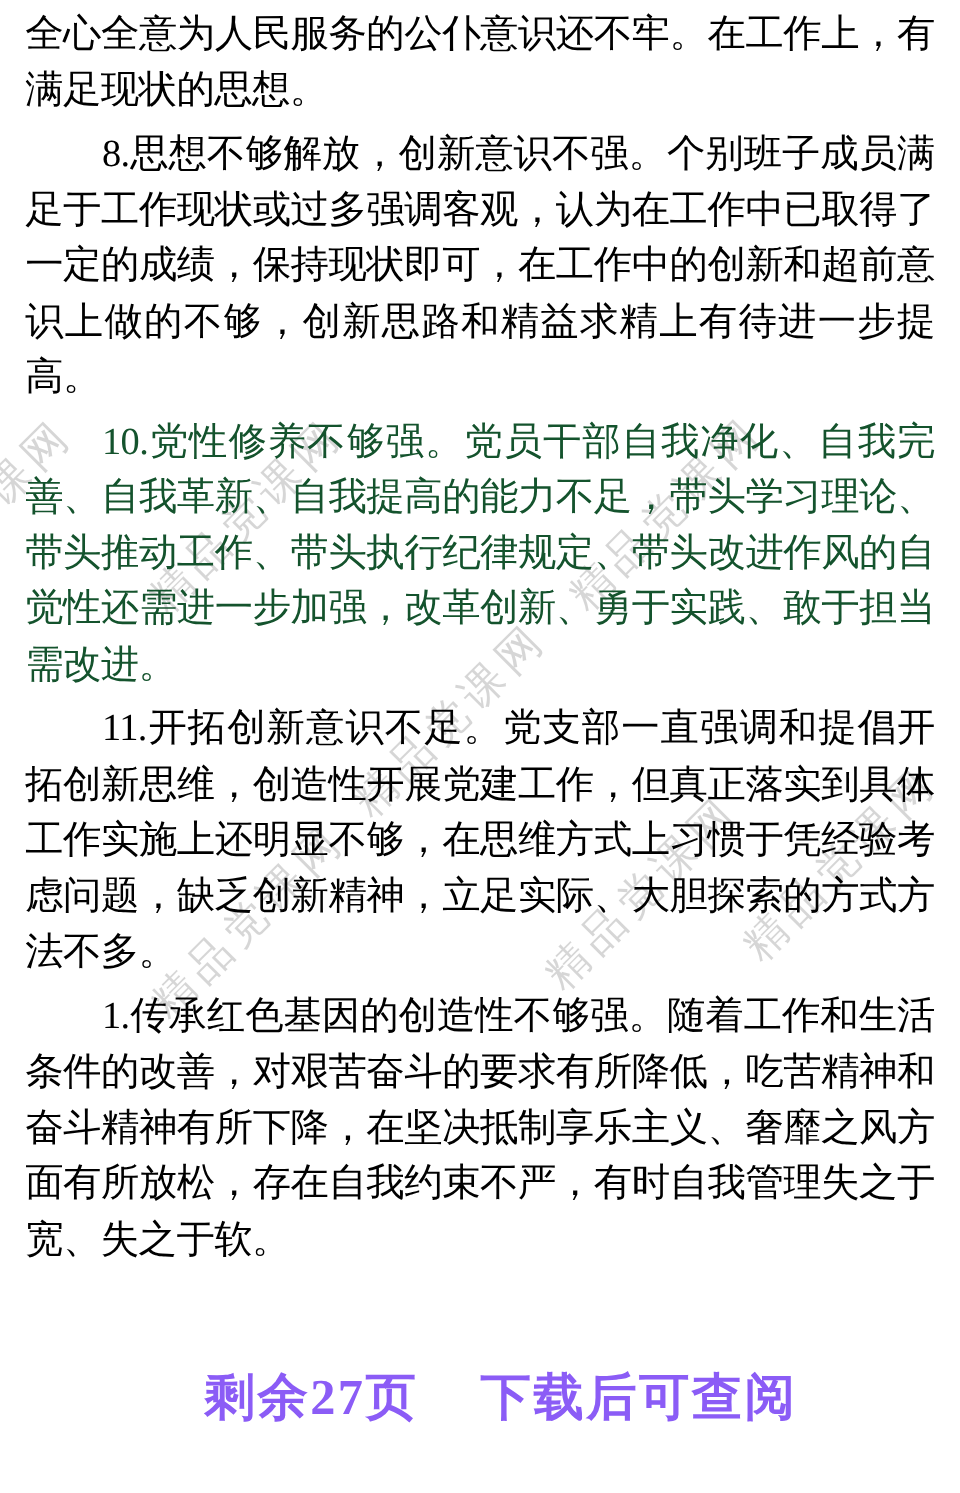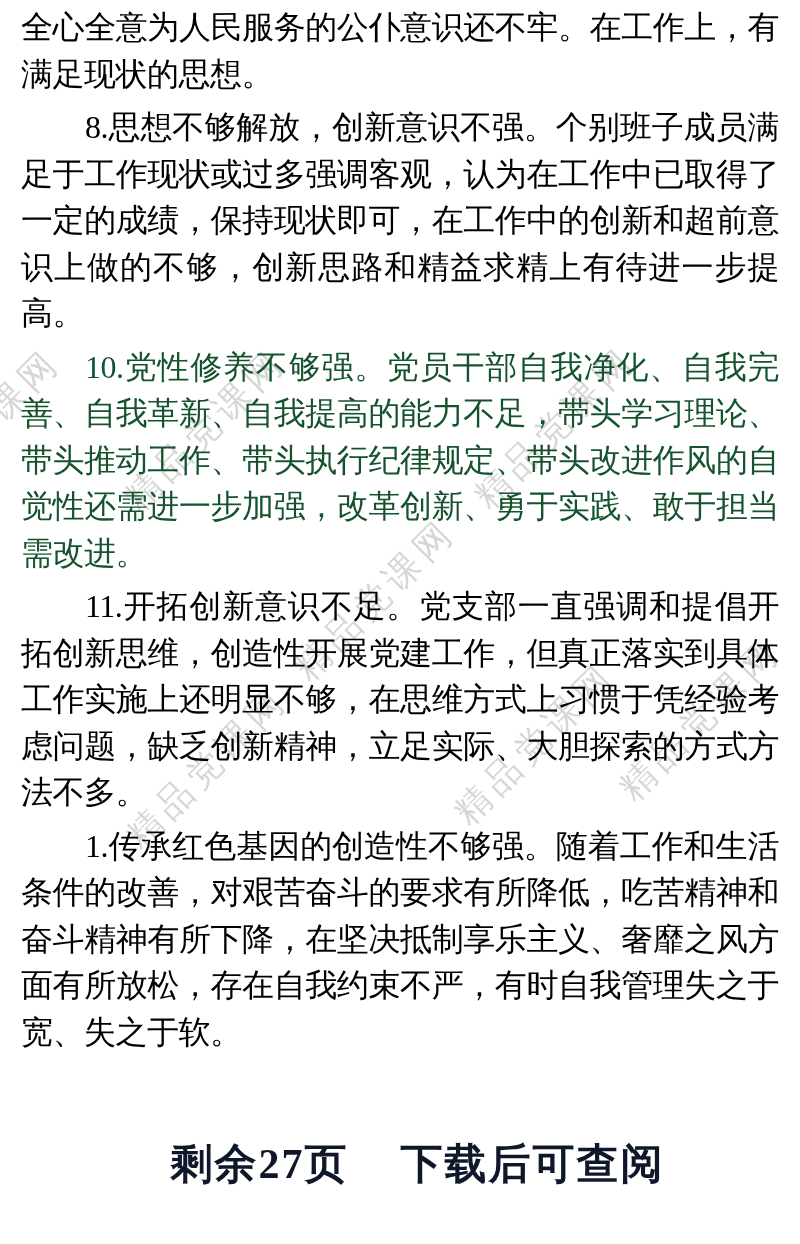--- a/index.html
+++ b/index.html
@@ -82,15 +82,15 @@
   </div>
 
 <div class="page" id="content">
     <p class="para" style="color: rgb(0, 0, 0);">全心全意为人民服务的公仆意识还不牢。在工作上，有满足现状的思想。</p>
     <p class="para indent" style="color: rgb(0, 0, 0);">8.思想不够解放，创新意识不强。个别班子成员满足于工作现状或过多强调客观，认为在工作中已取得了一定的成绩，保持现状即可，在工作中的创新和超前意识上做的不够，创新思路和精益求精上有待进一步提高。</p>
     <p class="para indent" style="color: #14532d;">10.党性修养不够强。党员干部自我净化、自我完善、自我革新、自我提高的能力不足，带头学习理论、带头推动工作、带头执行纪律规定、带头改进作风的自觉性还需进一步加强，改革创新、勇于实践、敢于担当需改进。</p>
     <p class="para indent" style="color: rgb(0, 0, 0);">11.开拓创新意识不足。党支部一直强调和提倡开拓创新思维，创造性开展党建工作，但真正落实到具体工作实施上还明显不够，在思维方式上习惯于凭经验考虑问题，缺乏创新精神，立足实际、大胆探索的方式方法不多。</p>
     <p class="para indent" style="color: rgb(0, 0, 0);">1.传承红色基因的创造性不够强。随着工作和生活条件的改善，对艰苦奋斗的要求有所降低，吃苦精神和奋斗精神有所下降，在坚决抵制享乐主义、奢靡之风方面有所放松，存在自我约束不严，有时自我管理失之于宽、失之于软。</p>
   </div>
 
-<div class="banner" style="color: #0f172a; margin-left: 35px;">
+<div class="banner" style="color: #8b5cf6; margin-left: 35px;">
   <span class="part">剩余27页</span><span class="gap"></span><span class="part">下载后可查阅</span>
 </div>
 
 </body></html>

